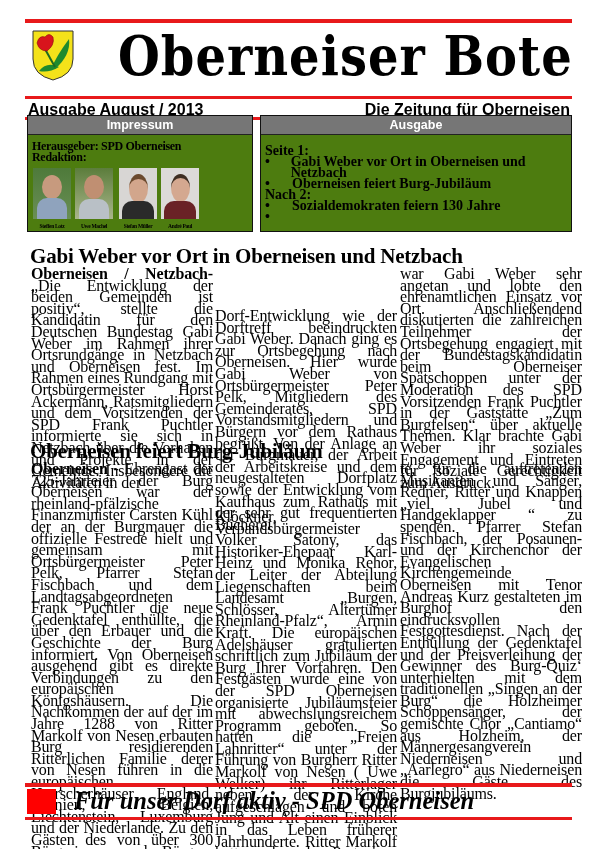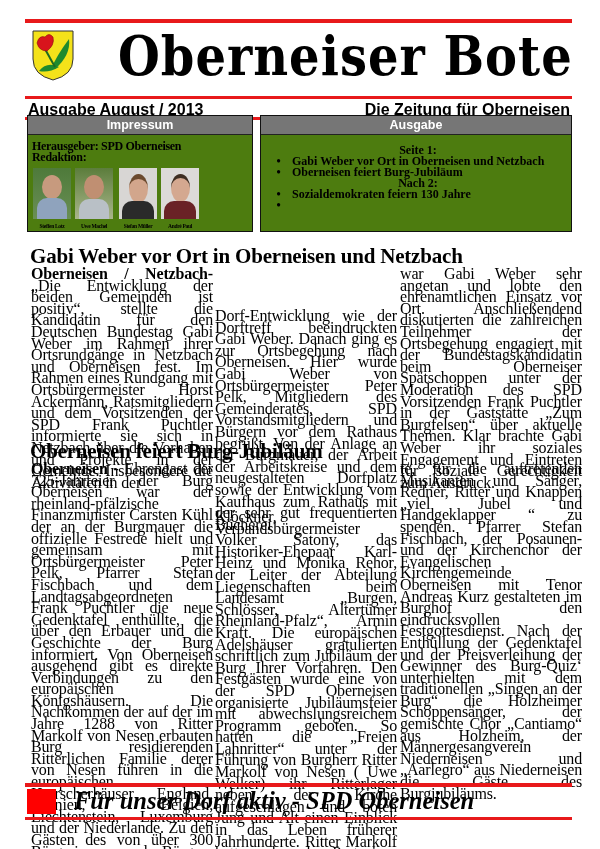--- a/index.html
+++ b/index.html
@@ -10,21 +10,21 @@
   .subline { position:absolute; top:103px; font-family:"Liberation Sans", sans-serif; font-weight:bold; font-size:16px; line-height:14px; }
   .box { position:absolute; top:115px; border:1.5px solid #111; background:#4d7c0f; box-sizing:border-box; }
   .box .bh { background:#767676; color:#fff; text-align:center; font-family:"Liberation Sans", sans-serif; font-weight:bold; font-size:12.5px; height:18px; line-height:18px; border-bottom:1px solid #222; }
   #impressum { left:27px; width:226px; height:117px; }
   #inhalt { left:260px; width:312px; height:117px; }
   .imp-line { font-size:12px; font-weight:bold; line-height:11px; padding-left:4px; letter-spacing:-0.3px; }
   .photos { position:absolute; left:5px; top:52px; display:flex; gap:4px; }
   .ph { display:flex; flex-direction:column; align-items:center; }
   .ph .img { width:38px; height:51px; position:relative; overflow:hidden; }
   .ph .cap { font-size:5.5px; font-weight:bold; margin-top:4px; white-space:nowrap; letter-spacing:-0.3px; }
-  .toc { padding:10px 0 0 4px; font-size:12px; font-weight:bold; line-height:11px;text-align:center; }
+  .toc { padding:10px 0 0 4px; font-size:14px; font-weight:bold; line-height:11px; }
   .toc .li { display:flex; }
   .toc .bul { width:27px; }
   h2 { position:absolute; left:30px; margin:0; font-family:"Liberation Serif", serif; font-weight:bold; font-size:21px; line-height:22px; white-space:nowrap; letter-spacing:-0.2px; }
   .col { position:absolute; width:182px; font-size:16px; line-height:11.6px; text-align:justify; hyphens:manual; letter-spacing:-0.15px; }
   .col b { font-weight:bold; }
   #footer-square { position:absolute; left:27px; top:789px; width:29px; height:25px; background:#ff0000; }
   #footer-slogan { position:absolute; left:74px; top:787px; font-family:"Liberation Serif", serif; font-style:italic; font-size:24.5px; line-height:28px; white-space:nowrap;font-weight:bold; }
 </style>
 </head>
 <body>

